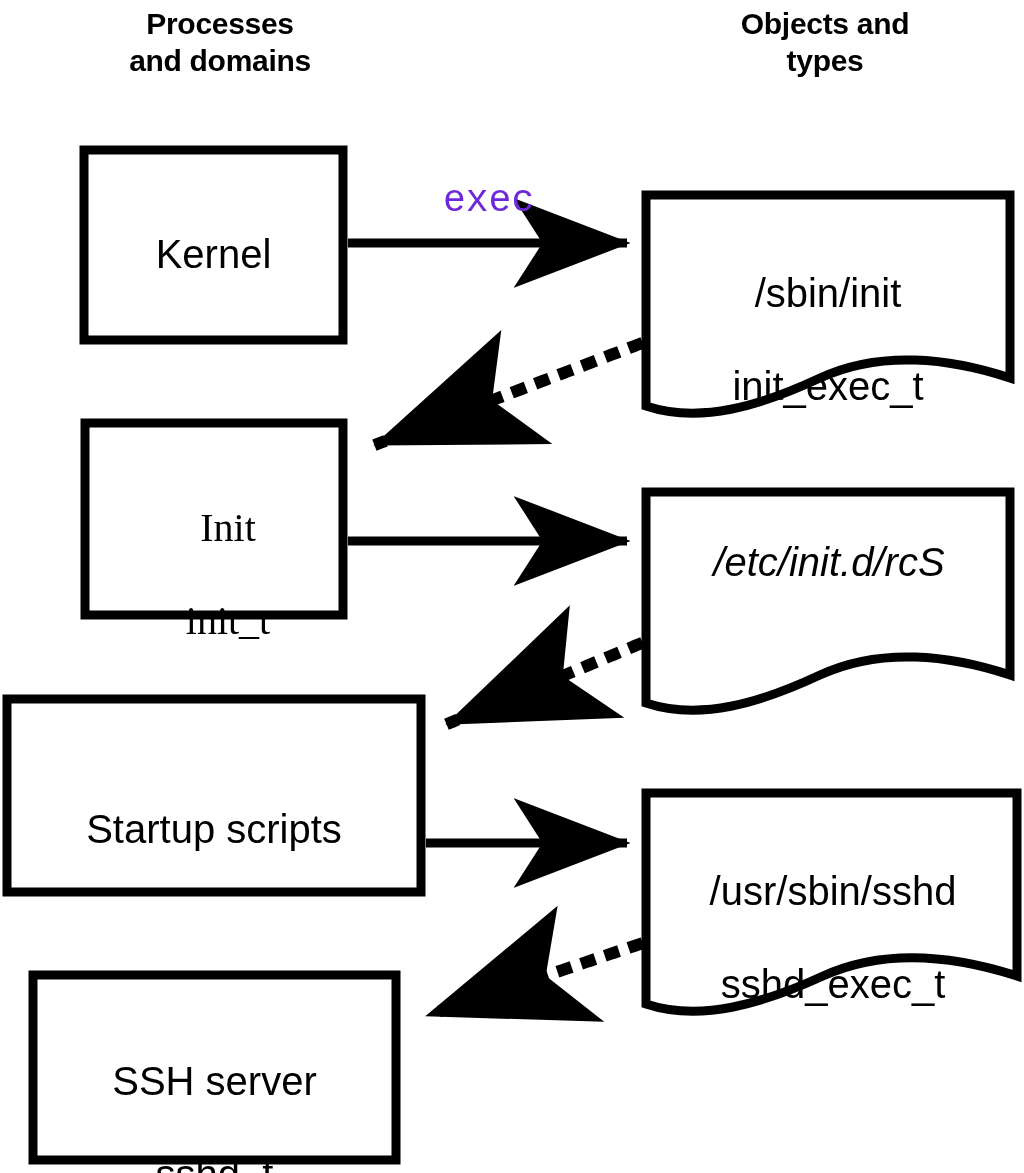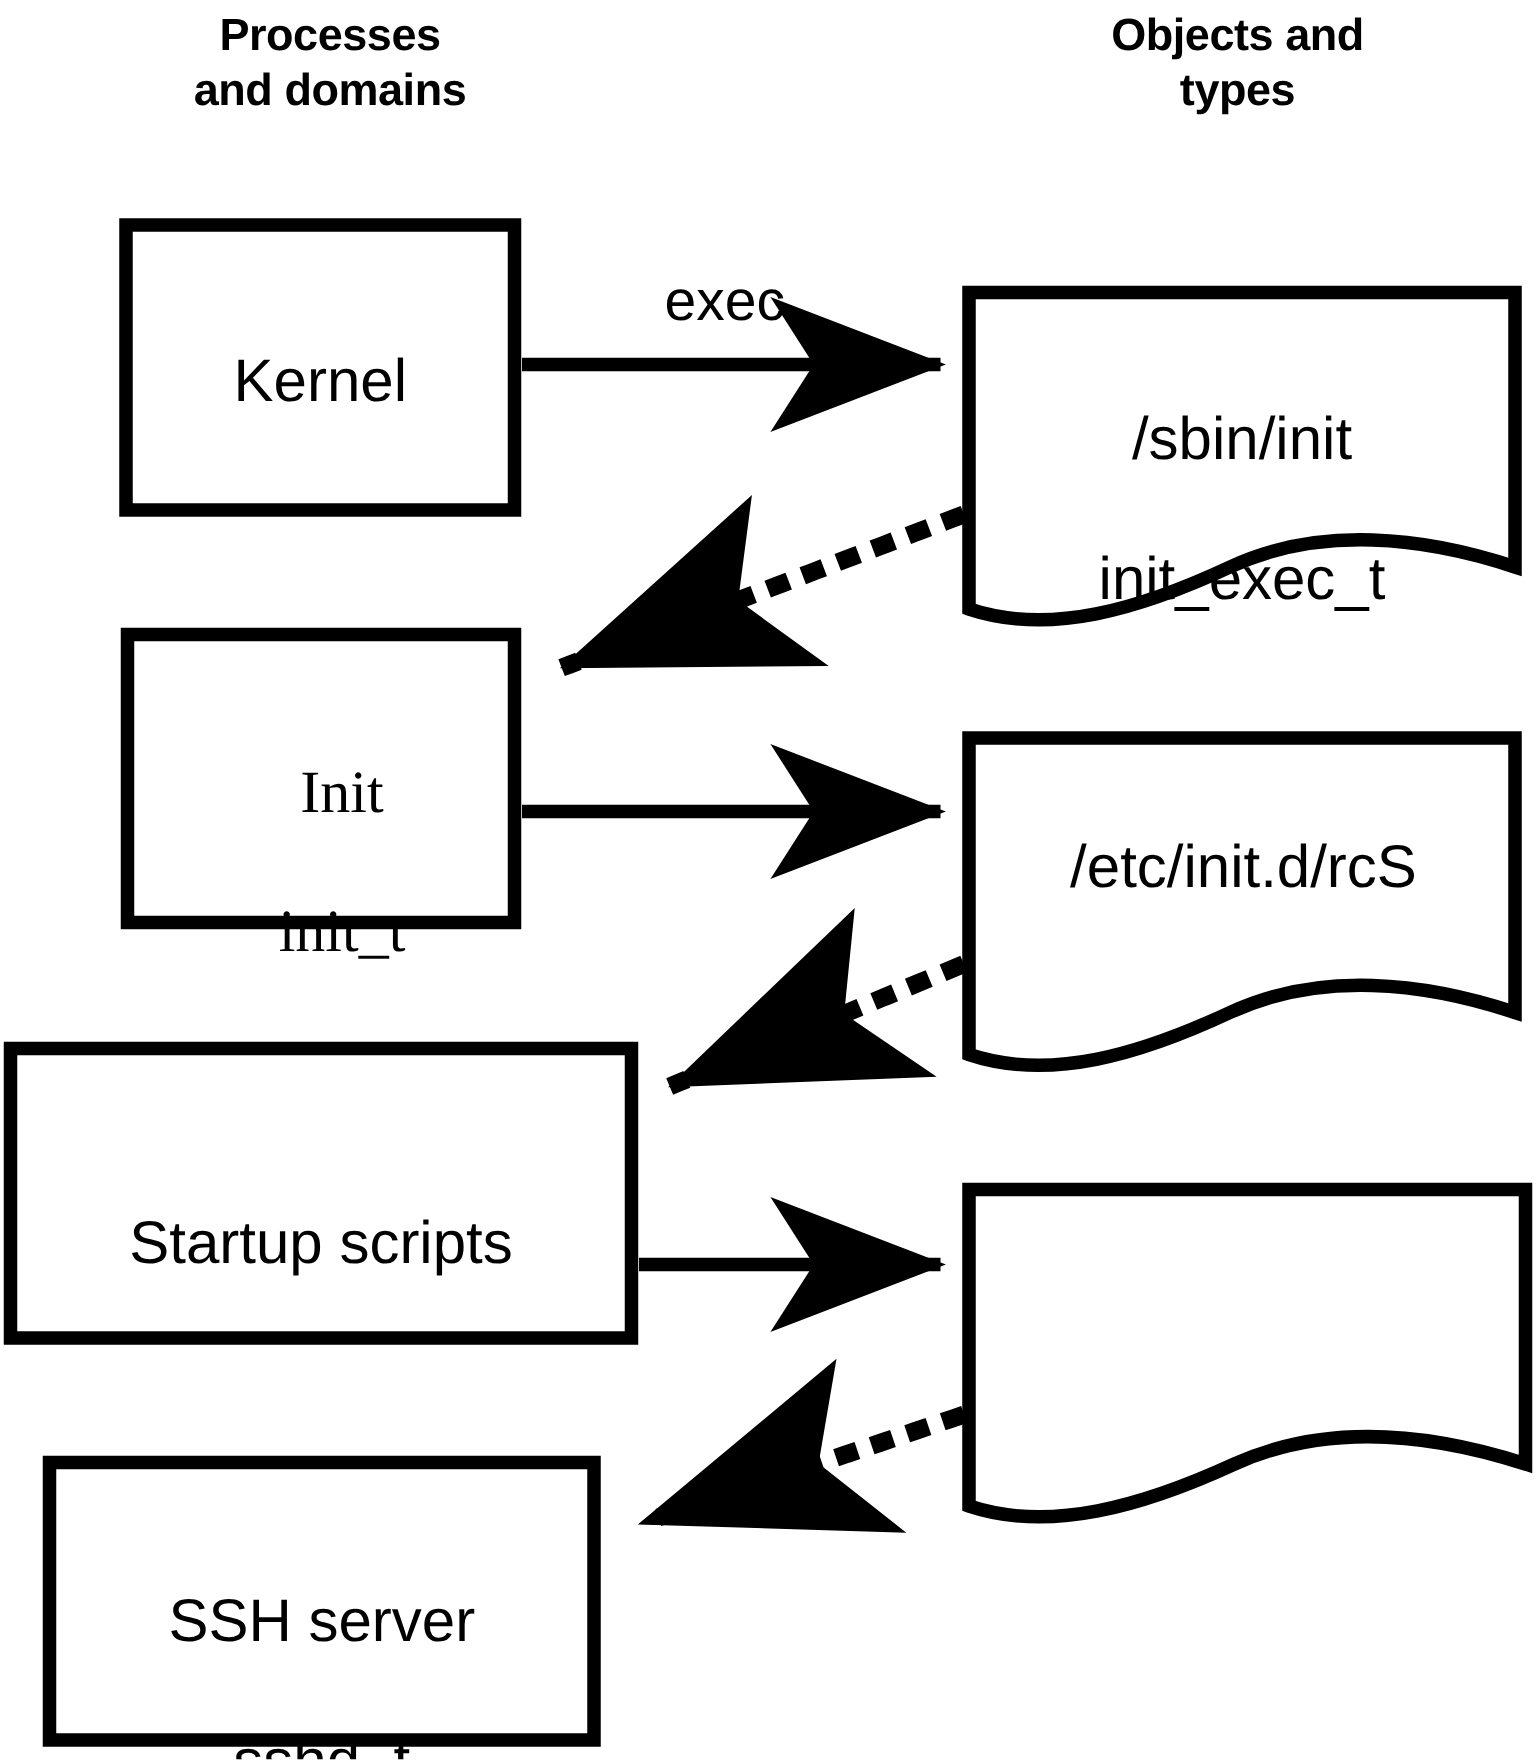--- a/index.html
+++ b/index.html
@@ -45,21 +45,22 @@
     font-size: 40px;
     line-height: 1.16;
     color: #000;
     pointer-events: none;
     white-space: pre-line;
   }
   .edge-label {
     position: absolute;
     font-size: 38px;
     line-height: 1;
-    color: #000000;
+    color: #6d28d9;
+    font-family: Liberation Mono, monospace;
   }
 </style>
 </head>
 <body>
 
 <div id="diagram-root">
 
   <div class="col-header" id="header-left">Processes
 and domains</div>
   <div class="col-header" id="header-right">Objects and
@@ -124,20 +125,24 @@
   <div class="node-label" style="left:33px; top:1012px; width:363px;">
     <span>SSH server</span><br>
     <span>sshd_t</span>
   </div>
 
   <div class="node-label" style="left:646px; top:224px; width:364px;">
     <span>/sbin/init</span><br>
     <span>init_exec_t</span>
   </div>
 
-  <div class="node-label" style="left:644px; top:509px; width:370px;">
+  <div class="node-label" style="left:644px; top:493px; width:370px;font-style:italic;">
     <span>/etc/init.d/rcS</span><br>
   </div>
 
+  <div class="node-label" style="left:648px; top:822px; width:370px;">
+    <span>/usr/sbin/sshd</span><br>
+    <span>sshd_exec_t</span>
+  </div>
 
   <div class="edge-label" style="left:443px; top:182px;">exec</div>
 
 </div>
 
 </body></html>

